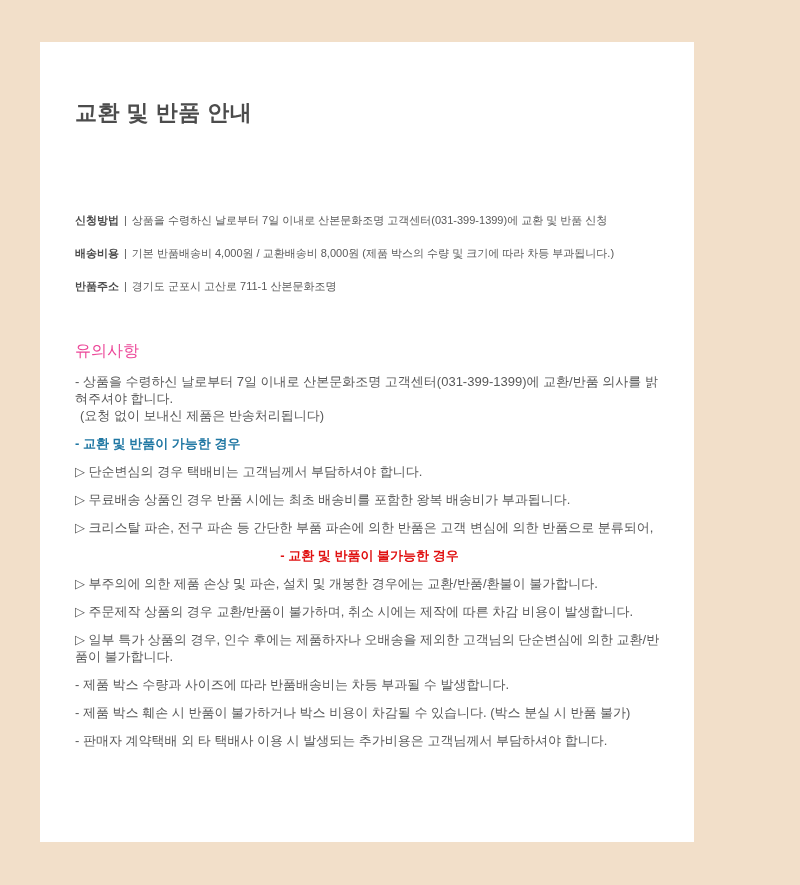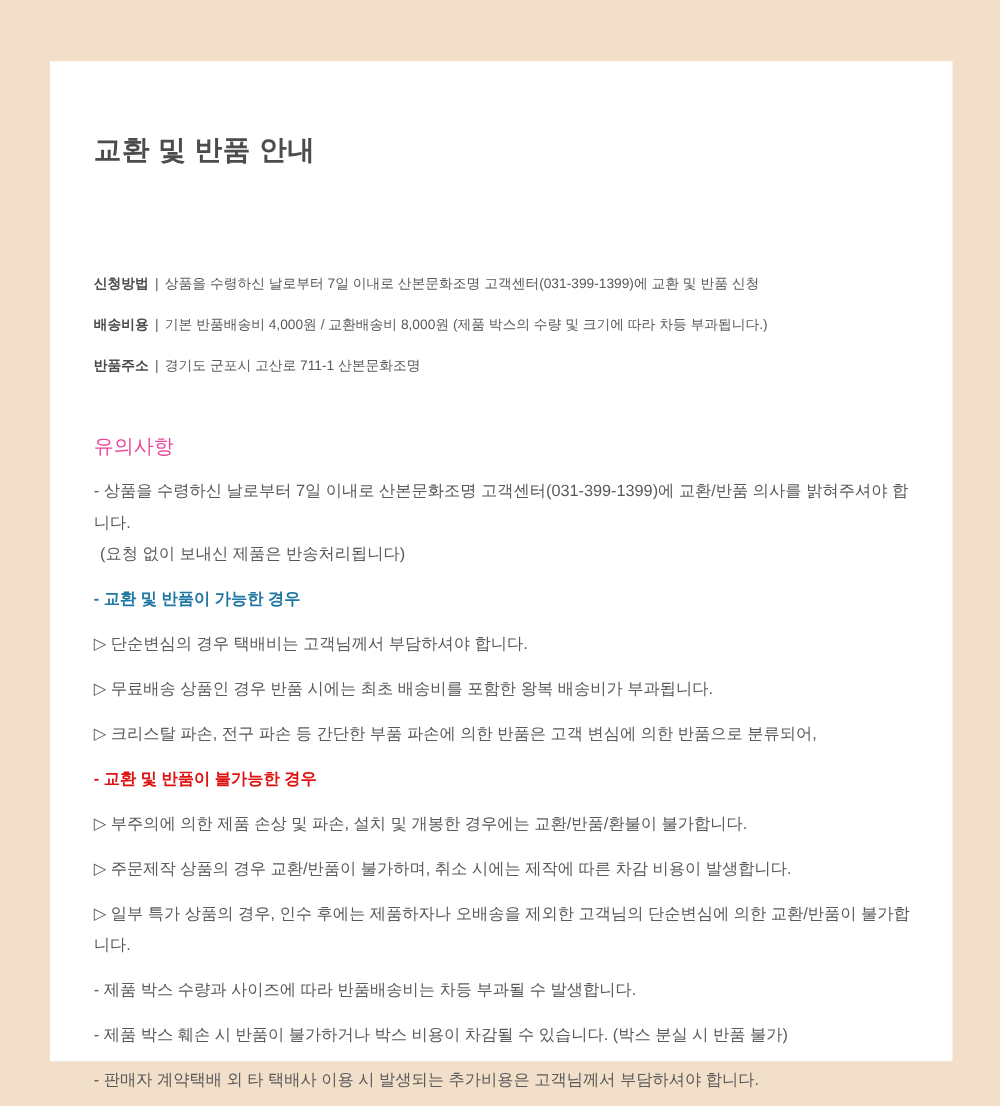--- a/index.html
+++ b/index.html
@@ -5,24 +5,23 @@
   * { margin: 0; padding: 0; box-sizing: border-box; }
   html, body {
     width: 800px; height: 885px;
     background: #f2dfc9;
     font-family: "Liberation Sans", "DejaVu Sans", sans-serif;
     overflow: hidden;
   }
   .policy-card {
     position: absolute;
     left: 40px; top: 42px;
-    width: 722px; height: 800px;
+    width: 654px; height: 800px;
     background: #ffffff;
     padding: 58px 30px 40px 35px;
-    margin-top: 7px;
   }
   .page-title {
     font-size: 22px;
     font-weight: bold;
     color: #4c4c4c;
     line-height: 26px;
     letter-spacing: 0.5px;
     margin-bottom: 86px;
   }
   .info-section { margin-bottom: 0; }
@@ -36,29 +35,29 @@
   .info-line .sep { margin: 0 5px; color: #595959; }
   .notice-title {
     margin-top: 47px;
     font-size: 16px;
     line-height: 17px;
     color: #ec4899;
     margin-bottom: 14px;
   }
   .para {
     font-size: 13px;
-    line-height: 25px;
+    line-height: 17px;
     color: #595959;
     margin-bottom: 11px;
   }
   .para .l1, .para .l2 { display: block; }
   .indent-5  { padding-left: 5px; }
   .indent-12 { padding-left: 12px; }
   .heading-blue { color: #2077a3; font-weight: bold; }
-  .heading-red  { color: #e01111; font-weight: bold; }
+  .heading-red  { color: #e01111; font-weight: bold; text-align: center; }
 </style>
 </head>
 <body>
 
 <div class="policy-card">
 
   <h1 class="page-title">교환 및 반품 안내</h1>
 
   <div class="info-section">
     <p class="info-line">

